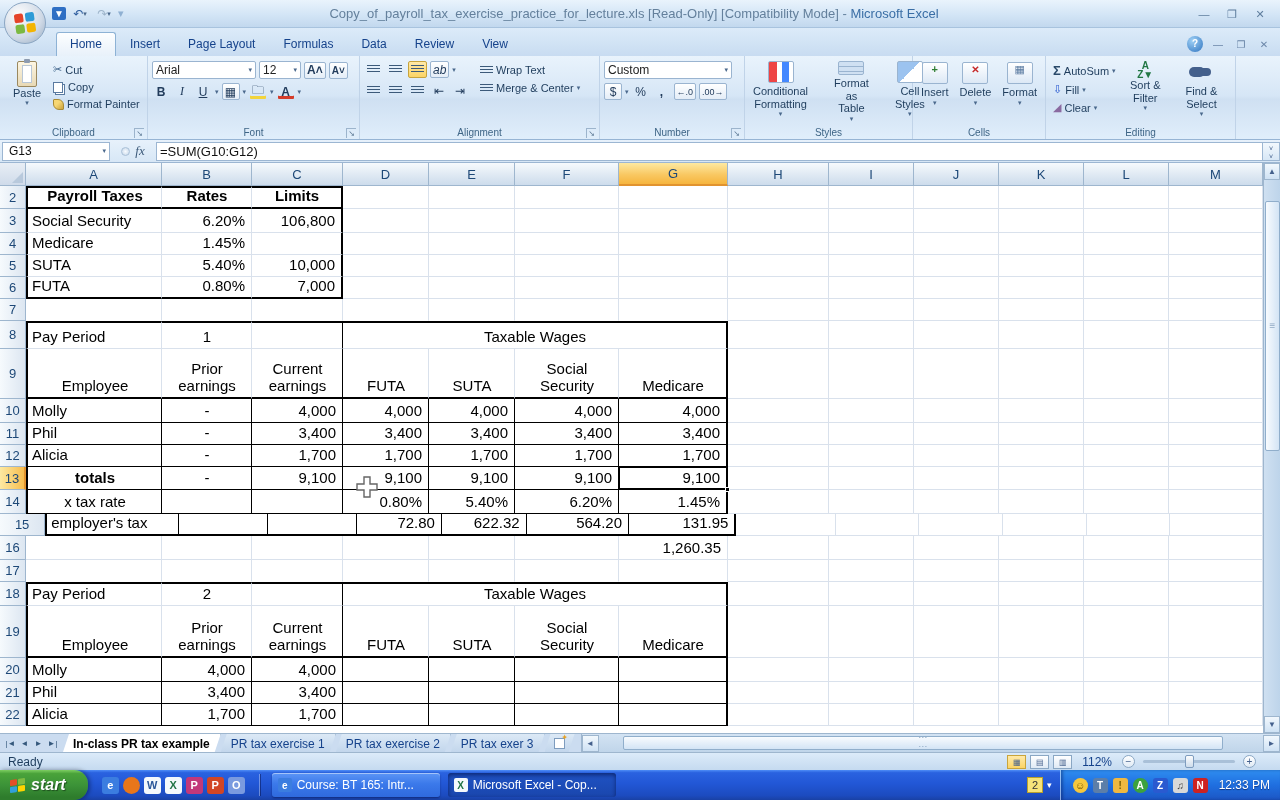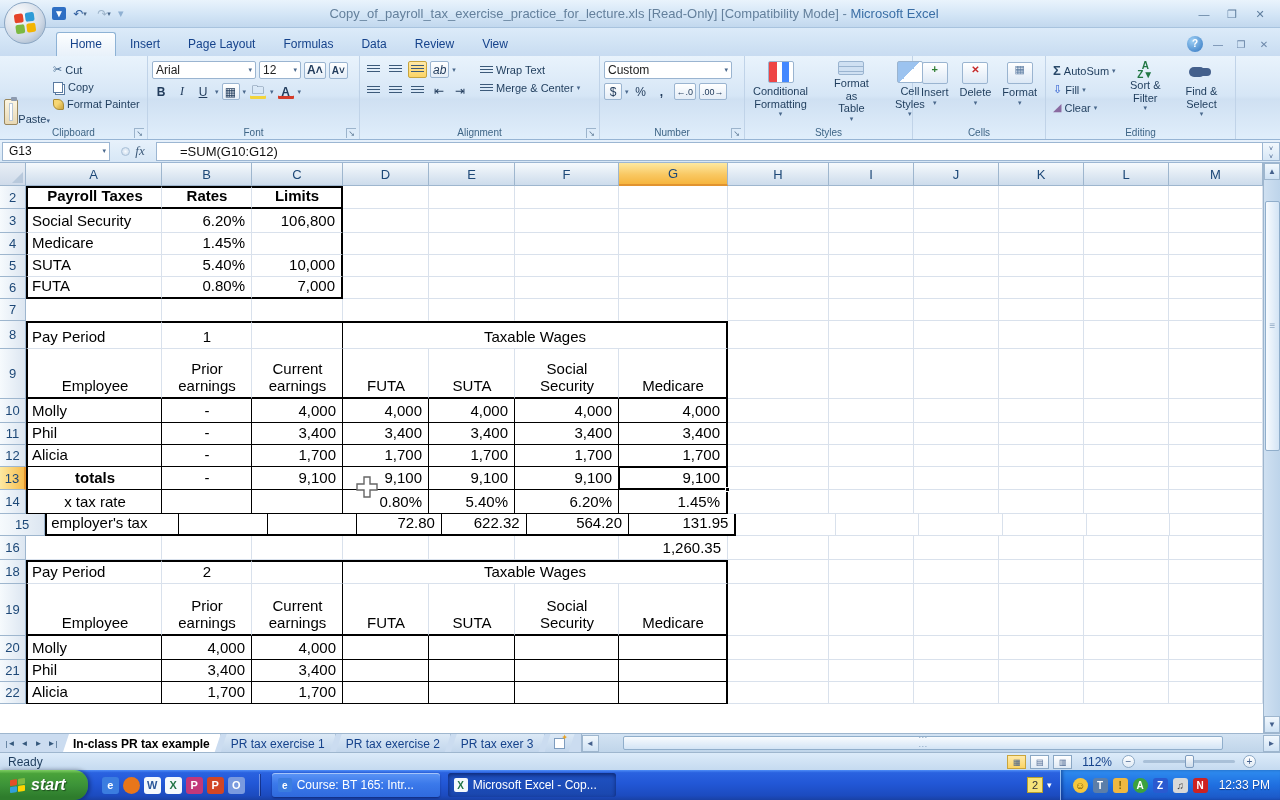--- a/index.html
+++ b/index.html
@@ -48,21 +48,21 @@
   .dlgl { position:absolute; bottom:1px; right:3px; width:10px; height:10px; font-size:8px; color:#5c7894;
     border-left:1px solid #9cb4cc; border-top:1px solid #9cb4cc; line-height:9px; text-align:center; }
   .rbtn { display:flex; align-items:center; gap:3px; font-size:11px; color:#1e3c5c; padding:1px 3px; white-space:nowrap; }
   .arrow { font-size:7px; color:#4a688c; }
   .bigbtn { display:flex; flex-direction:column; align-items:center; justify-content:flex-start;
     font-size:11px; color:#1e3c5c; text-align:center; padding:2px 4px; line-height:1.15; }
   .bigicon { width:26px; height:22px; margin-bottom:2px; background:linear-gradient(#ffffff,#dce8f5);
     border:1px solid #9ab4d0; border-radius:2px; position:relative; font-size:11px; text-align:center; }
   
   #grp-clipboard { width:148px; display:flex; }
-  .paste-big { width:46px; display:flex; flex-direction:row; align-items:flex-end; font-size:11px; color:#1e3c5c; padding-top:2px; }
+  .paste-big { width:46px; display:flex; flex-direction:column; align-items:center; font-size:11px; color:#1e3c5c; padding-top:2px; }
   .clip-icon { width:20px; height:26px; background:linear-gradient(#fdf6e3,#e8d9b5); border:1px solid #9a885f; border-radius:2px; position:relative; }
   .clip-icon:before { content:""; position:absolute; left:4px; top:3px; right:4px; bottom:3px; background:#fff; border:1px solid #b9c7d6; }
   .clip-icon:after { content:""; position:absolute; left:6px; top:-3px; width:6px; height:4px; background:#8d9bb0; border-radius:1px; }
   .small-col { display:flex; flex-direction:column; justify-content:flex-start; gap:3px; padding-top:3px; }
   .i-cut:before { content:"✂"; color:#44688e; }
   .i-copy { width:10px; height:11px; border:1px solid #5a7aa0; background:#fff; box-shadow:2px 2px 0 -1px #fff, 2px 2px 0 0 #5a7aa0; margin-right:2px; }
   .i-brush { width:11px; height:11px; background:linear-gradient(135deg,#f7d774 40%,#caa23c); border-radius:1px 6px 1px 6px; border:1px solid #a98a33; }
   
   #grp-font { width:212px; }
   .frow { display:flex; align-items:center; gap:3px; margin:2px 0 4px; }
@@ -100,21 +100,21 @@
   #fbar { position:absolute; top:140px; left:0; right:0; height:23px;
     background:linear-gradient(#e7f1fb,#d7e7f6); border-bottom:1px solid #9cb6d2;
     display:flex; align-items:center; }
   #namebox { width:108px; height:19px; background:#fff; border:1px solid #9cb6d2; margin-left:2px;
     font-size:12px; color:#111; display:flex; align-items:center; padding-left:6px; }
   #namebox .arrow { margin-left:auto; margin-right:3px; }
   #fbtns { width:46px; display:flex; align-items:center; justify-content:center; gap:5px; }
   .fdot { width:9px; height:9px; border-radius:50%; background:radial-gradient(#f7fbff,#c3d4e6); border:1px solid #a9c0d8; }
   .fx { font-family:"Liberation Serif", serif; font-style:italic; font-size:13px; color:#3c5a7a; }
   #formula { flex:1; height:19px; background:#fff; border:1px solid #9cb6d2; border-right:none;
-    font-size:13px; color:#111; display:flex; align-items:center; padding-left:23px; }
+    font-size:13px; color:#111; display:flex; align-items:center; padding-left:3px; }
   #fchev { width:18px; height:19px; background:linear-gradient(#f2f8fd,#d7e7f6); border:1px solid #9cb6d2;
     font-size:7px; color:#44608c; text-align:center; line-height:8px; padding-top:2px; }
 
   
   #grid { position:absolute; top:163px; left:0; width:1263px; height:570px; background:#fff; overflow:hidden; }
   .hdr-row { display:flex; }
   .corner { background:linear-gradient(#e8eef5,#cfdbea); border-right:1px solid #9eb6ce; border-bottom:1px solid #9eb6ce; position:relative; }
   .corner:after { content:""; position:absolute; right:2px; bottom:2px; border-left:11px solid transparent; border-bottom:11px solid #b8c9dc; }
   .colh { background:linear-gradient(#f6fafd,#dfe9f3 55%,#cddcec); border-right:1px solid #9eb6ce; border-bottom:1px solid #9eb6ce;
     font-size:13px; color:#1d4877; display:flex; align-items:center; justify-content:center; }
@@ -714,20 +714,36 @@
         <div class="cell" style="width: 86px;"></div>
         <div class="cell" style="width: 104px;"></div>
         <div class="cell al-r" style="width: 109px;">1,260.35</div>
         <div class="cell" style="width: 101px;"></div>
         <div class="cell" style="width: 85px;"></div>
         <div class="cell" style="width: 85px;"></div>
         <div class="cell" style="width: 85px;"></div>
         <div class="cell" style="width: 85px;"></div>
         <div class="cell" style="width: 94px;"></div>
       </div>
+      <div class="grow" style="height: 22px;">
+        <div class="rowh" style="width: 26px;">17</div>
+        <div class="cell nb" style="width: 136px;"></div>
+        <div class="cell nb" style="width: 90px;"></div>
+        <div class="cell nb" style="width: 91px;"></div>
+        <div class="cell nb" style="width: 86px;"></div>
+        <div class="cell nb" style="width: 86px;"></div>
+        <div class="cell nb" style="width: 104px;"></div>
+        <div class="cell nb" style="width: 109px;"></div>
+        <div class="cell" style="width: 101px;"></div>
+        <div class="cell" style="width: 85px;"></div>
+        <div class="cell" style="width: 85px;"></div>
+        <div class="cell" style="width: 85px;"></div>
+        <div class="cell" style="width: 85px;"></div>
+        <div class="cell" style="width: 94px;"></div>
+      </div>
       <div class="grow" style="height: 24px;">
         <div class="rowh" style="width: 26px;">18</div>
         <div class="cell bl bt" style="width: 136px;">Pay Period</div>
         <div class="cell bt al-c" style="width: 90px;">2</div>
         <div class="cell bt tr" style="width: 91px;"></div>
         <div class="cell bt br al-c" style="width: 385px;">Taxable Wages</div>
         <div class="cell" style="width: 101px;"></div>
         <div class="cell" style="width: 85px;"></div>
         <div class="cell" style="width: 85px;"></div>
         <div class="cell" style="width: 85px;"></div>

